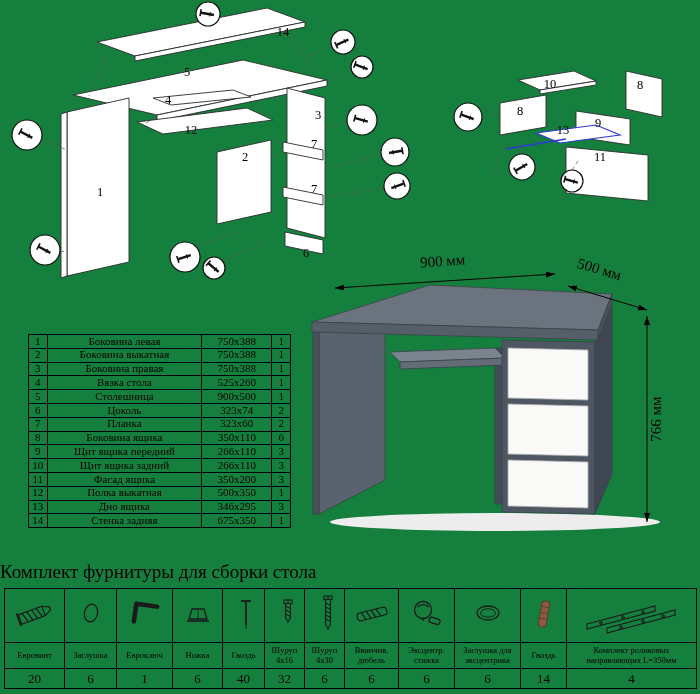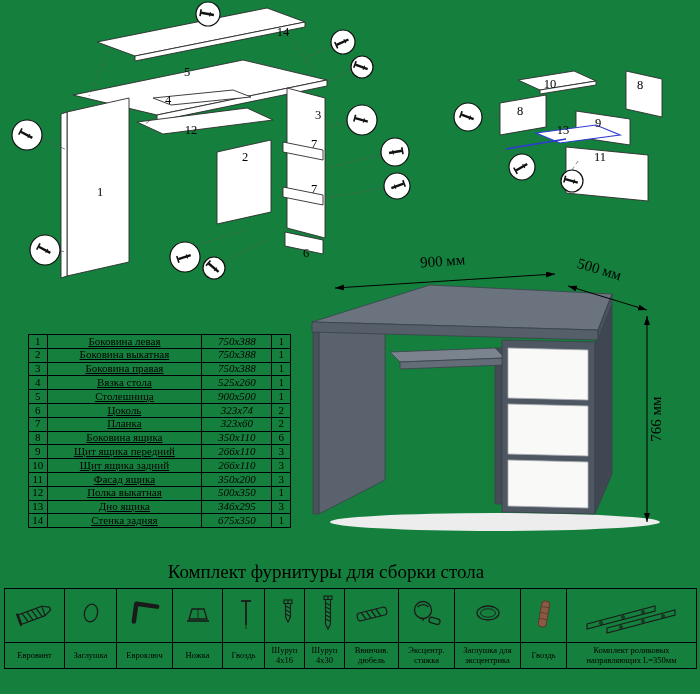--- a/index.html
+++ b/index.html
@@ -10,25 +10,25 @@
 
   .left-diagram  { position:absolute; left:5px;   top:0; }
   .right-diagram { position:absolute; left:448px; top:55px; }
   .desk-figure   { position:absolute; left:295px; top:252px; }
 
   .parts-table { position:absolute; left:28px; top:334px; width:263px;
                  border-collapse:collapse; font-size:11px; color:#000; }
   .parts-table td { border:1px solid #000; padding:0 2px; height:13.8px;
                     line-height:1.05; white-space:nowrap; text-align:center; }
   .parts-table .c-num { width:18px; }
-  .parts-table .c-name { width:150px;text-decoration:underline; }
-  .parts-table .c-size { width:68px;font-style:italic; }
+  .parts-table .c-name { width:150px; }
+  .parts-table .c-size { width:68px; }
   .parts-table .c-qty { width:18px; }
 
-  .kit-title { position:absolute; top:561px; left:0; width:652px; text-align:center;
+  .kit-title { position:absolute; top:561px; left:0; width:652px; 
                font-size:19px; color:#000; }
 
   .hw-table { position:absolute; left:4px; top:588px; width:692px;
               border-collapse:collapse; table-layout:fixed; color:#000; }
   .hw-table td { border:1px solid #000; text-align:center; vertical-align:middle; padding:1px; }
   .hw-icon-cell { height:54px; }
   .hw-name-cell { font-size:8.5px; line-height:1.12; height:26px; }
   .hw-qty-cell  { font-size:13px;  height:20px; }
 </style>
 </head>
@@ -419,16 +419,30 @@
         <td class="hw-name-cell">Ножка</td>
         <td class="hw-name-cell">Гвоздь</td>
         <td class="hw-name-cell">Шуруп 4х16</td>
         <td class="hw-name-cell">Шуруп 4х30</td>
         <td class="hw-name-cell">Ввинчив. дюбель</td>
         <td class="hw-name-cell">Эксцентр. стяжка</td>
         <td class="hw-name-cell">Заглушка для эксцентрика</td>
         <td class="hw-name-cell">Гвоздь</td>
         <td class="hw-name-cell">Комплект роликовых направляющих L=350мм</td>
       </tr>
+      <tr>
+        <td class="hw-qty-cell">20</td>
+        <td class="hw-qty-cell">6</td>
+        <td class="hw-qty-cell">1</td>
+        <td class="hw-qty-cell">6</td>
+        <td class="hw-qty-cell">40</td>
+        <td class="hw-qty-cell">32</td>
+        <td class="hw-qty-cell">6</td>
+        <td class="hw-qty-cell">6</td>
+        <td class="hw-qty-cell">6</td>
+        <td class="hw-qty-cell">6</td>
+        <td class="hw-qty-cell">14</td>
+        <td class="hw-qty-cell">4</td>
+      </tr>
     </tbody>
   </table>
 
 </div>
 
 </body></html>

